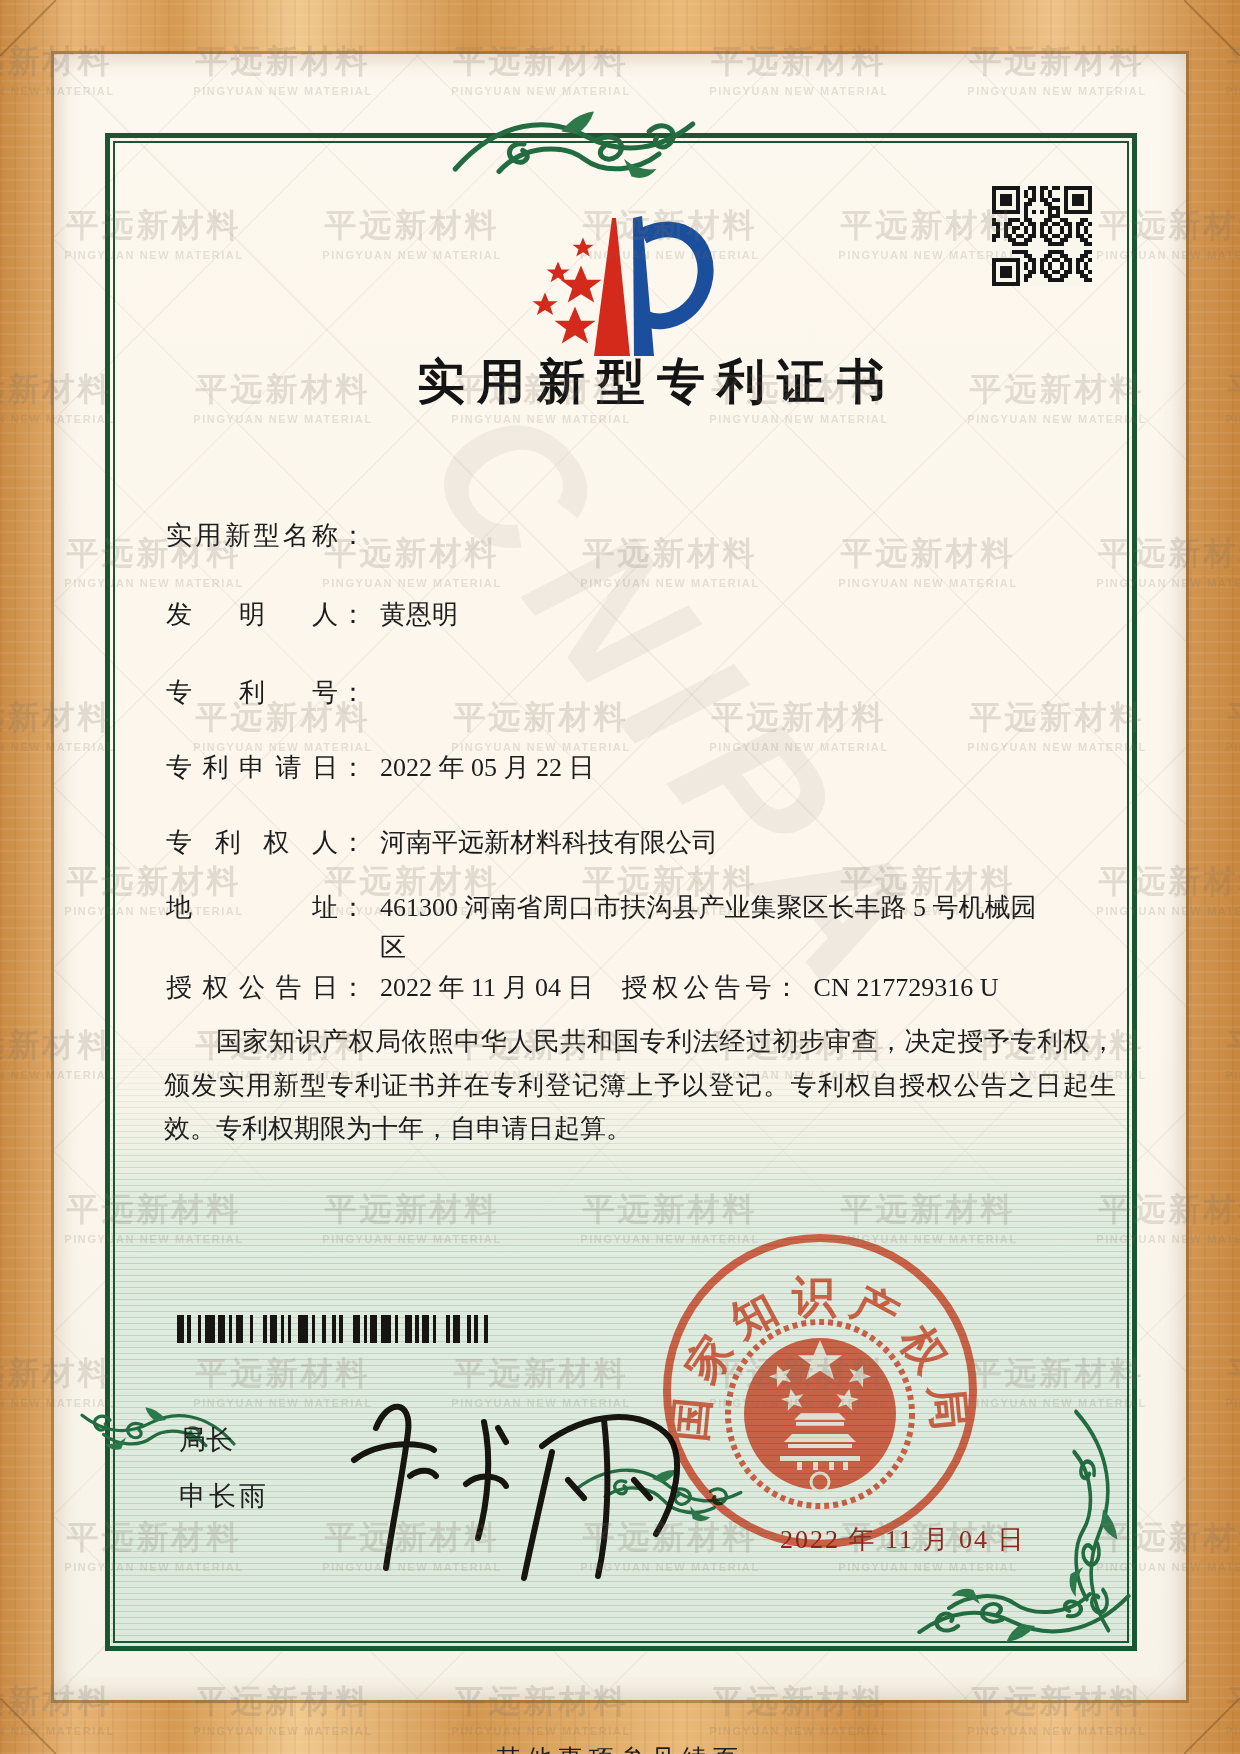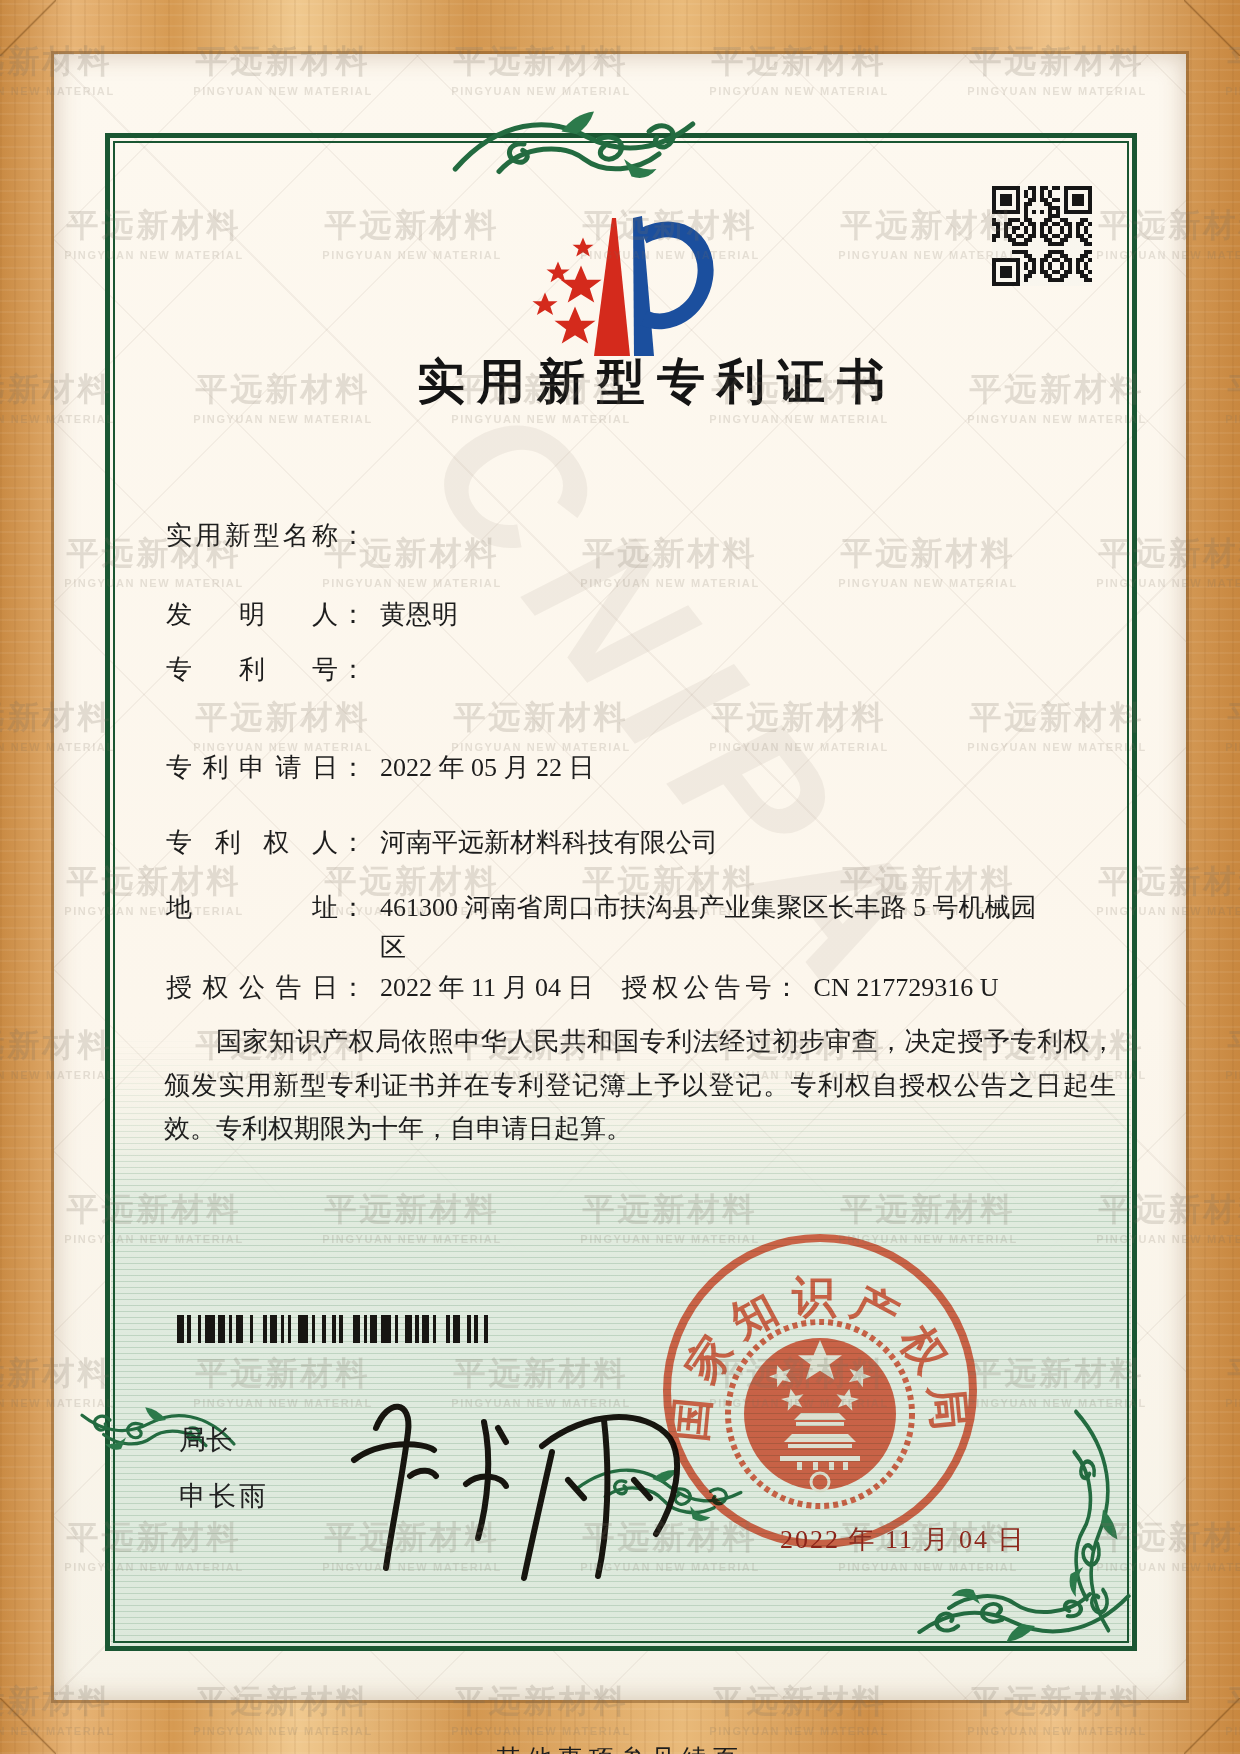--- a/index.html
+++ b/index.html
@@ -357,21 +357,21 @@
 
     <div class="row" style="top:462px">
       <span class="flabel">实用新型名称</span>
         <span class="colon">：</span>
     </div>
     <div class="row" style="top:541px">
       <span class="flabel">发 明 人</span>
         <span class="colon">：</span>
       <span class="fval">黄恩明</span>
     </div>
-    <div class="row" style="top:596px">
+    <div class="row" style="top:619px">
       <span class="flabel">专 利 号</span>
         <span class="colon">：</span>
     </div>
     <div class="row" style="top:694px">
       <span class="flabel">专利申请日</span>
         <span class="colon">：</span>
       <span class="fval">2022 年 05 月 22 日</span>
     </div>
     <div class="row" style="top:769px">
       <span class="flabel">专 利 权 人</span>

